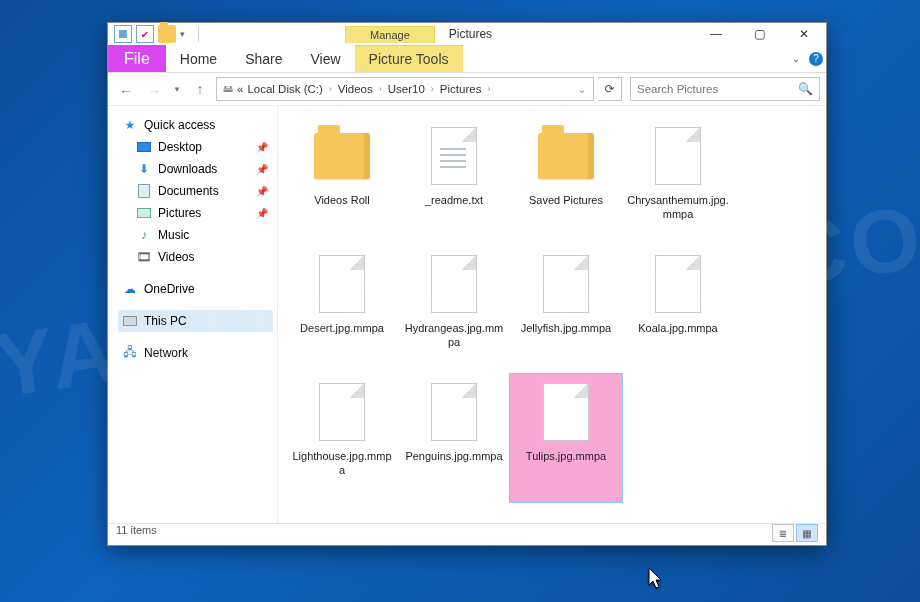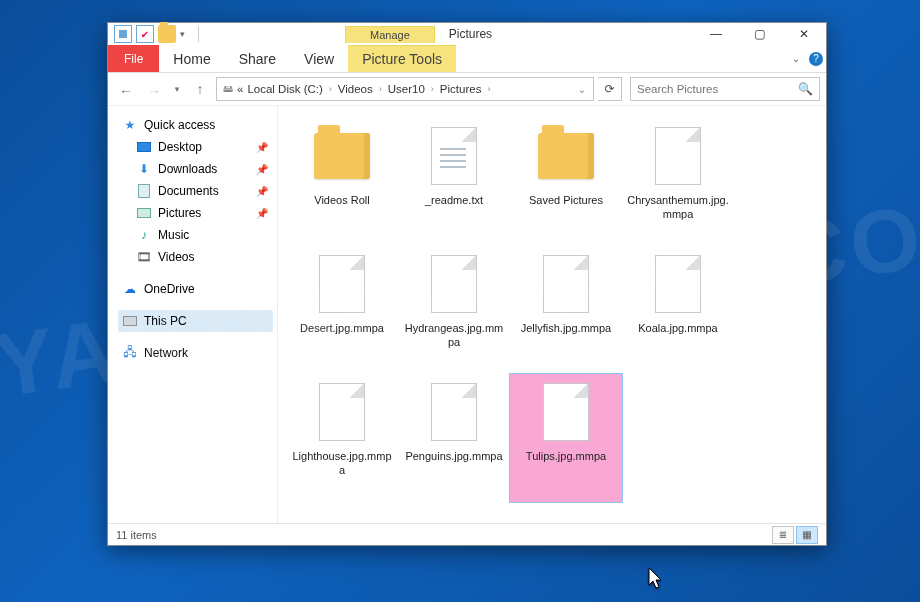--- a/index.html
+++ b/index.html
@@ -32,21 +32,21 @@
   .qat .chev { width:10px; font-size:9px; color:#666; }
   .qat .bar { width:1px; height:16px; background:#ccc; margin:0 4px; }
   .titlemid { flex:1; display:flex; align-items:center; justify-content:flex-start; }
   .tooltabs { display:flex; flex-direction:column; align-items:center; margin-left:142px; }
   .tooltab-hi { background:#f6e37e; color:#444; font-size:11px; padding:2px 24px; border:1px solid #e9d858; border-bottom:none; }
   .titletext { margin-left:14px; font-size:12px; color:#333; align-self:center; }
   .winctrl { display:flex; }
   .winctrl div { width:44px; height:22px; display:flex; align-items:center; justify-content:center; font-size:12px; color:#333; }
   
   .ribbon { height:28px; display:flex; align-items:stretch; border-bottom:1px solid #ddd; }
-  .ribbon .file { background:#ef4444; color:#fff; padding:0 16px; display:flex; align-items:center; font-size:12px; }
+  .ribbon .file { background:#d946ef; color:#fff; padding:0 16px; display:flex; align-items:center; font-size:16px; }
   .ribbon .tab { padding:0 14px; display:flex; align-items:center; font-size:14px; color:#333; }
   .ribbon .tooltab { background:#f6e37e; color:#444; border-top:1px solid #e9d858;}
   .ribbon .spacer { flex:1; }
   .ribbon .help { width:20px; display:flex; align-items:center; justify-content:center; }
   .ribbon .help span { width:14px; height:14px; border-radius:50%; background:#1979ca; color:#fff; font-size:10px; display:flex;align-items:center;justify-content:center; }
   .ribbon .expand { width:20px; display:flex;align-items:center;justify-content:center; font-size:10px; color:#666;}
   
   .navrow { height:32px; display:flex; align-items:center; padding:2px 6px; gap:4px; }
   .navbtn { width:24px; height:24px; display:flex; align-items:center; justify-content:center; color:#777; font-size:14px; border-radius:2px;}
   .address { flex:1; height:24px; border:1px solid #c5c5c5; display:flex; align-items:center; font-size:11.5px; color:#333; padding:0 4px; gap:2px;}
@@ -83,21 +83,21 @@
   .item .thumb { width:64px; height:64px; margin-bottom:6px; position:relative; display:flex;align-items:center;justify-content:center;}
   .folder-ico { width:56px;height:46px;background:#f4c65b;border-radius:3px; position:relative; box-shadow:inset -6px 0 0 #e7b74a, 0 1px 2px rgba(0,0,0,.15);}
   .folder-ico::before{content:"";position:absolute;top:-8px;left:4px;width:22px;height:10px;background:#f4c65b;border-radius:2px 2px 0 0;}
   .file-ico { width:46px; height:58px; background:#fff; border:1px solid #c9c9c9; position:relative;}
   .file-ico::after{content:"";position:absolute;top:0;right:0;width:14px;height:14px;background:linear-gradient(135deg,#fff 49%,#ddd 50%);}
   .file-ico.txt::before{content:"";position:absolute;left:8px;top:20px;width:26px;height:2px;background:#b8c4cc;box-shadow:0 6px 0 #b8c4cc,0 12px 0 #b8c4cc,0 18px 0 #b8c4cc;}
   .label { line-height:1.25; max-width:104px; word-break:break-word;}
   .item.sel .label { background:transparent; }
   
   
-  .statusbar { height:22px; border-top:1px solid #e3e3e3; display:flex; align-items:center; font-size:11px; color:#555; padding:0 8px;}
+  .statusbar { height:22px; border-top:1px solid #e3e3e3; display:flex; align-items:flex-start; font-size:11px; color:#555; padding:0 8px;}
   .statusbar .spacer{flex:1;}
   .viewbtns { display:flex; gap:2px;}
   .viewbtn { width:22px;height:18px;border:1px solid #c5c5c5; display:flex;align-items:center;justify-content:center; font-size:10px; color:#555; background:#fafafa;}
   .viewbtn.active{background:#cde6fb;border-color:#8bc5f7;}
   
   .cursor { position:absolute; left:648px; top:568px; z-index:3; }
   .cursor svg { width:18px; height:24px; filter: drop-shadow(0 1px 1px rgba(0,0,0,.6)); }
 </style>
 </head>
 <body>

